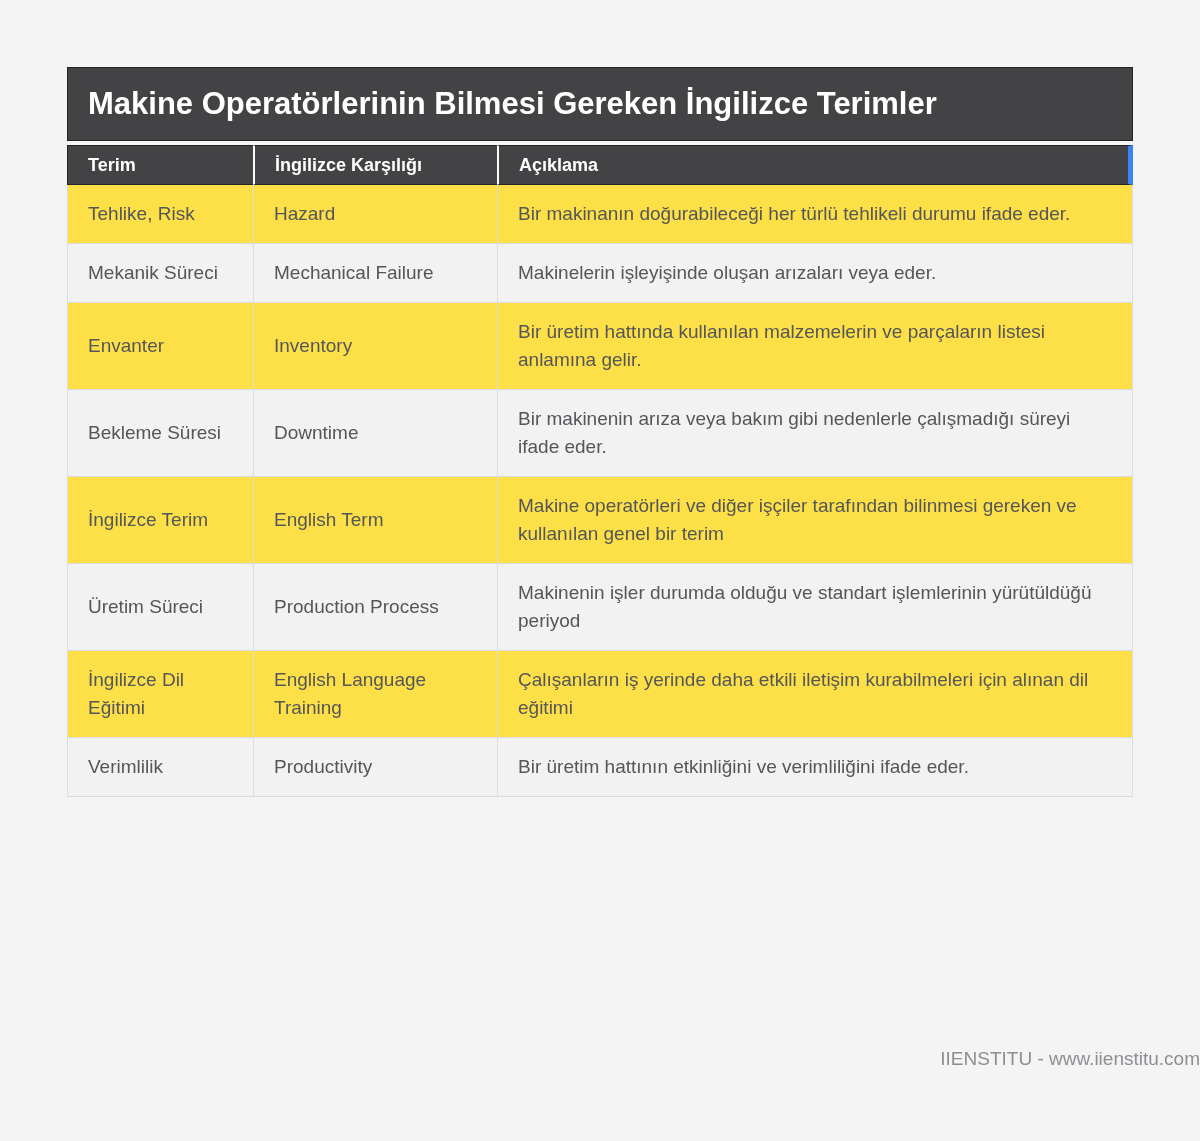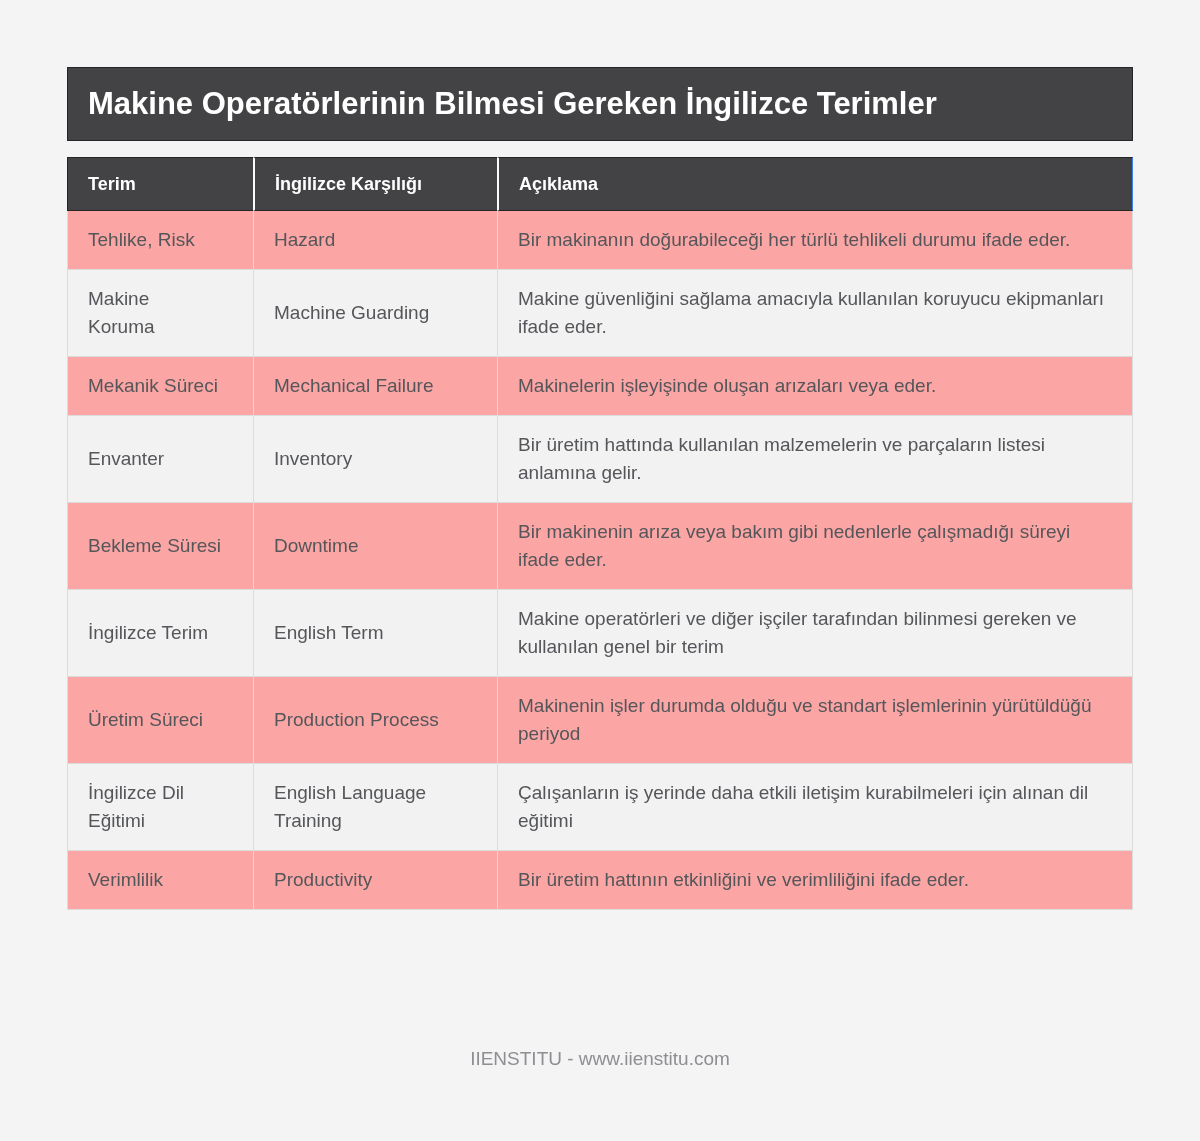--- a/index.html
+++ b/index.html
@@ -19,63 +19,63 @@
   }
   .title-bar {
     box-sizing: border-box;
     background: #434345;
     border: 1px solid #252527;
     color: #ffffff;
     font-size: 31px;
     font-weight: bold;
     line-height: 38px;
     padding: 17px 20px;
-    margin-bottom: 16px;
+    margin-bottom: 4px;
   }
   table.terms {
     width: 100%;
     border-collapse: separate;
     border-spacing: 0;
     table-layout: fixed;
     font-size: 19px;
     color: #555659;
   }
   table.terms th {
     box-sizing: border-box;
     background: #434345;
     color: #ffffff;
     font-size: 18px;
     font-weight: bold;
     text-align: left;
-    padding: 15px 20px;
+    padding: 8px 20px;
     line-height: 22px;
     border-top: 1px solid #252527;
     border-bottom: 1px solid #252527;
   }
   table.terms th:first-child { border-left: 1px solid #252527; }
-  table.terms th:last-child  { border-right: 1px solid #3b82f6; }
+  table.terms th:last-child  { border-right: 5px solid #3b82f6; }
   table.terms th + th        { border-left: 2px solid #fafafa; }
   table.terms td {
     box-sizing: border-box;
-    background: #fca5a5;
+    background: #fde047;
     padding: 15px 20px;
     line-height: 28px;
     vertical-align: middle;
     border-bottom: 1px solid #dcdcdd;
     border-left: 1px solid #dcdcdd;
   }
   table.terms td:last-child { border-right: 1px solid #dcdcdd; }
   table.terms tr:nth-child(even) td { background: #f2f2f3; }
   table.terms td.term-cell { white-space: pre-line; }
   .footer {
     position: absolute;
     top: 1048px;
     left: 0;
     width: 1200px;
-    text-align: center;
+    text-align: right;
     color: #8e8e93;
     font-size: 19px;
     line-height: 22px;
   }
 </style>
 </head>
 <body>
 
 <div class="sheet">
   <div class="title-bar">Makine Operatörlerinin Bilmesi Gereken İngilizce Terimler</div>
@@ -91,26 +91,20 @@
         <th>Terim</th>
         <th>İngilizce Karşılığı</th>
         <th>Açıklama</th>
       </tr>
     </thead>
     <tbody>
         <tr>
           <td class="term-cell">Tehlike, Risk</td>
           <td class="english-cell">Hazard</td>
           <td class="description-cell">Bir makinanın doğurabileceği her türlü tehlikeli durumu ifade eder.</td>
-        </tr>
-        <tr>
-          <td class="term-cell">Makine
-Koruma</td>
-          <td class="english-cell">Machine Guarding</td>
-          <td class="description-cell">Makine güvenliğini sağlama amacıyla kullanılan koruyucu ekipmanları ifade eder.</td>
         </tr>
         <tr>
           <td class="term-cell">Mekanik Süreci</td>
           <td class="english-cell">Mechanical Failure</td>
           <td class="description-cell">Makinelerin işleyişinde oluşan arızaları veya eder.</td>
         </tr>
         <tr>
           <td class="term-cell">Envanter</td>
           <td class="english-cell">Inventory</td>
           <td class="description-cell">Bir üretim hattında kullanılan malzemelerin ve parçaların listesi anlamına gelir.</td>

